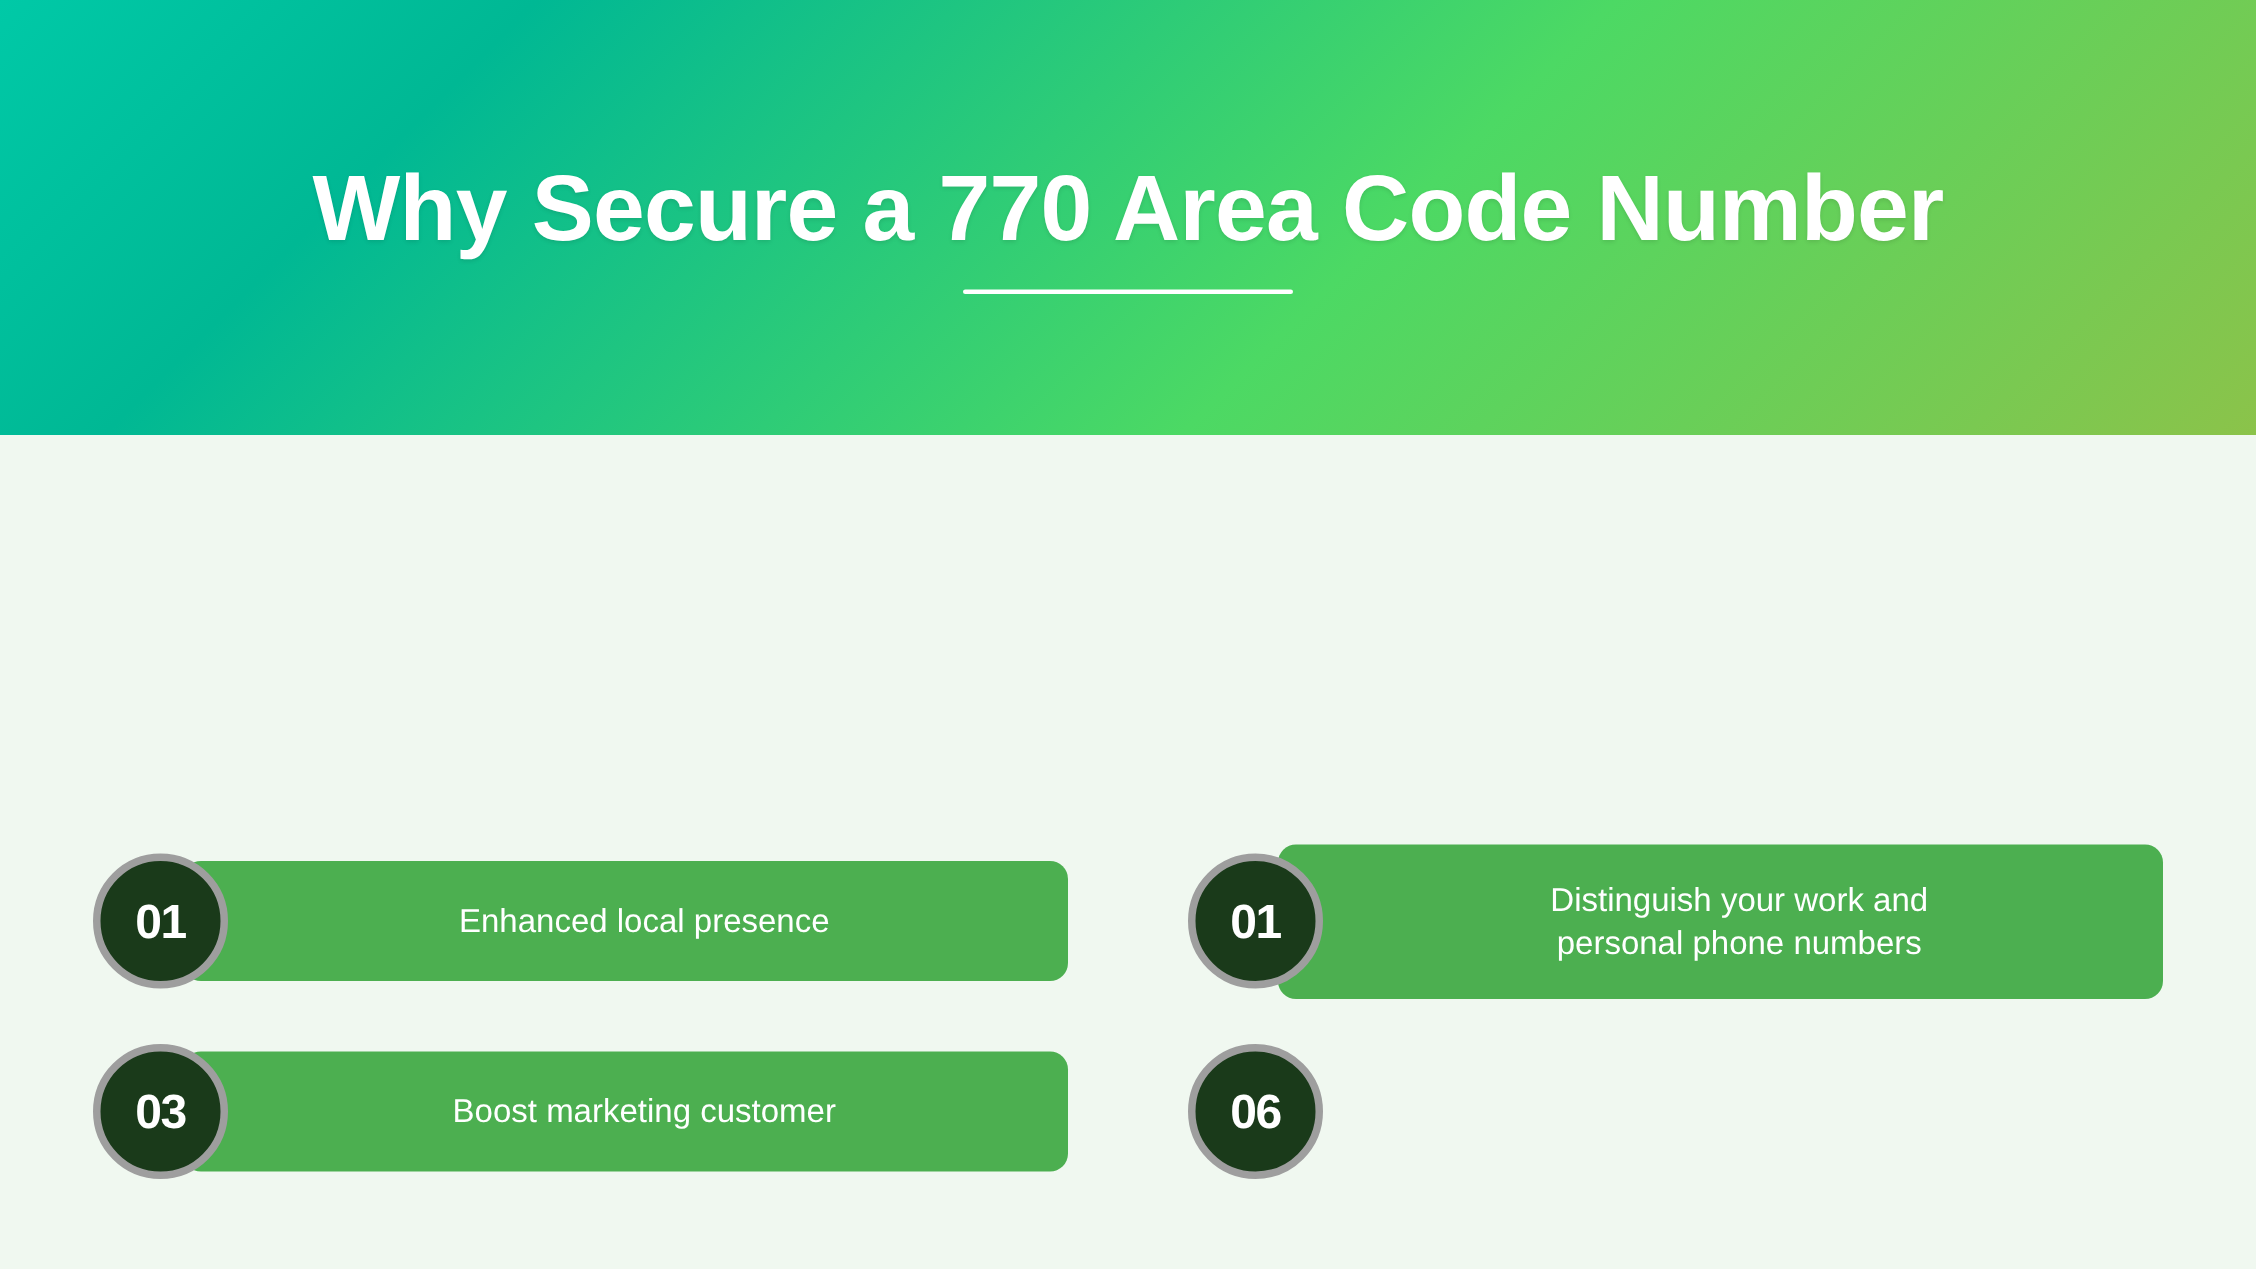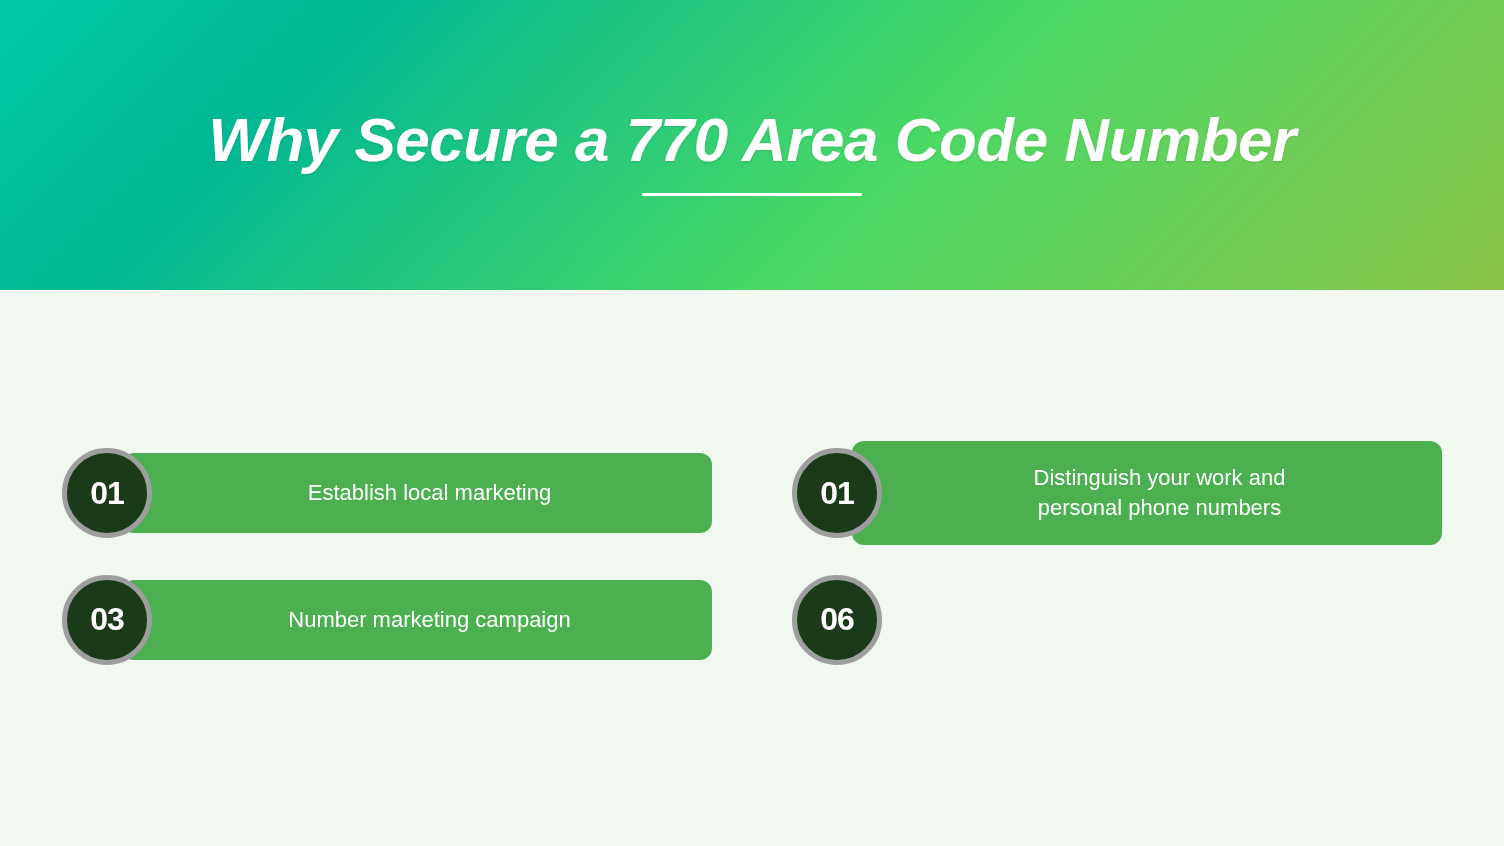--- a/index.html
+++ b/index.html
@@ -30,37 +30,36 @@
     }
 
     .main-title {
       color: white;
       font-size: 62px;
       font-weight: 800;
       text-align: center;
       line-height: 1.15;
       text-shadow: 0 1px 3px rgba(0,0,0,0.1);
       letter-spacing: -0.5px;
-      font-style: italic;
     }
 
     .title-underline {
       width: 220px;
       height: 3px;
       background: white;
       margin-top: 18px;
       border-radius: 2px;
     }
 
     
     .bottom-section {
       background: #f0f8f0;
       flex: 1;
       display: flex;
-      align-items: center;
+      align-items: flex-end;
       justify-content: center;
       padding: 30px 40px;
     }
 
     .cards-grid {
       display: grid;
       grid-template-columns: 1fr 1fr;
       grid-template-rows: repeat(3, auto);
       gap: 30px 80px;
       width: 100%;
@@ -127,37 +126,37 @@
     <div class="title-underline"></div>
   </div>
 
   <div class="bottom-section">
     <div class="cards-grid" id="cards-container">
     <div class="card-item">
           <div class="card-badge">
             <span class="card-badge-number">01</span>
           </div>
           <div class="card-content">
-            <span class="card-text">Establish local marketing</span>
+            <span class="card-text">Enhanced local presence</span>
           </div>
         </div>
         <div class="card-item">
           <div class="card-badge">
             <span class="card-badge-number">01</span>
           </div>
           <div class="card-content">
             <span class="card-text">Distinguish your work and<br>personal phone numbers</span>
           </div>
         </div>
         <div class="card-item">
           <div class="card-badge">
             <span class="card-badge-number">03</span>
           </div>
           <div class="card-content">
-            <span class="card-text">Number marketing campaign</span>
+            <span class="card-text">Boost marketing customer</span>
           </div>
         </div>
         <div class="card-item">
           <div class="card-badge">
             <span class="card-badge-number">06</span>
           </div>
         </div>
       </div>
   </div>
 

